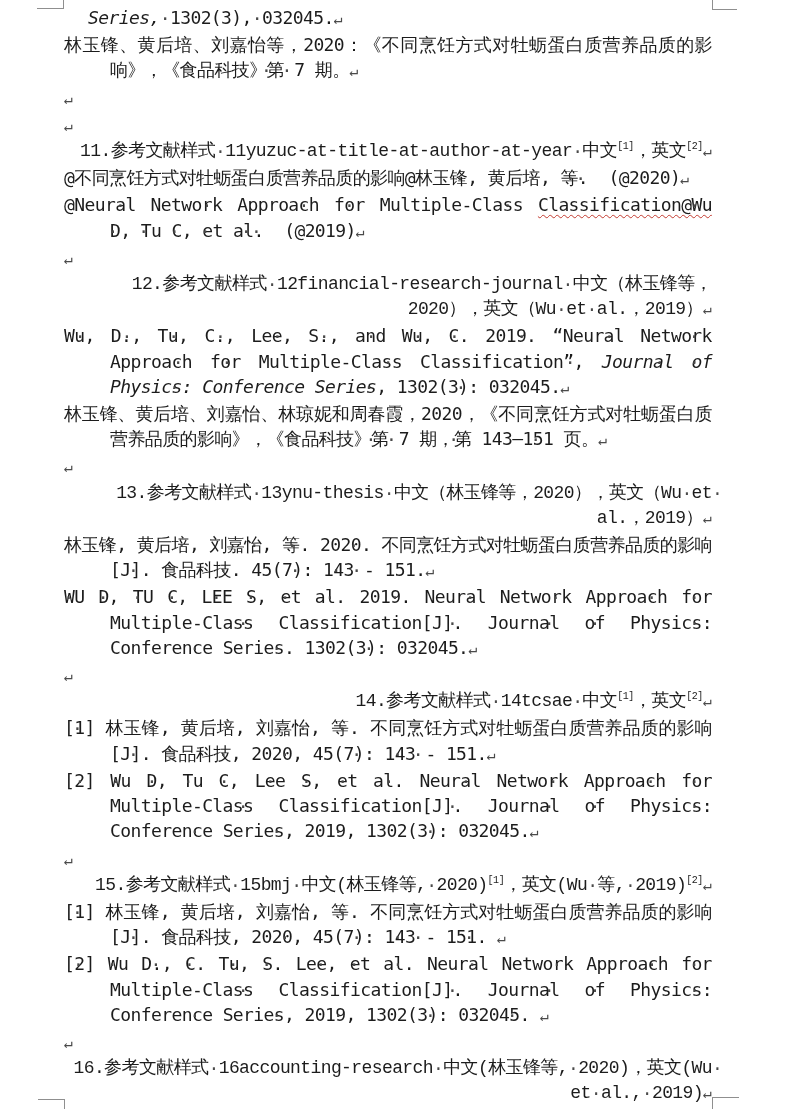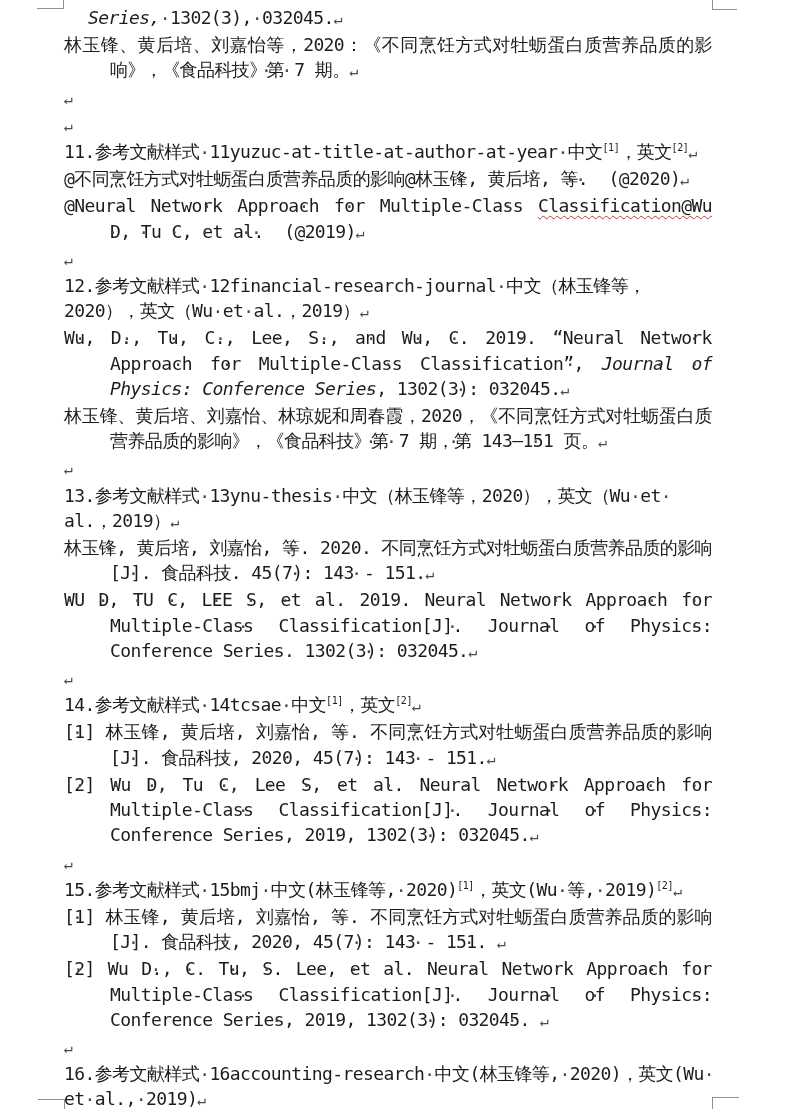--- a/index.html
+++ b/index.html
@@ -12,21 +12,21 @@
   #page{
     position:relative;width:800px;height:1109px;background:#ffffff;
   }
   #doc-body{
     position:absolute;left:64px;top:5px;width:648px;
     font-size:18px;line-height:25.2px;letter-spacing:-0.6px;
     white-space:pre-wrap;word-break:break-word;
   }
   .para{min-height:25.2px;}
   .ref{text-align:justify;}
-  .heading{text-align:left;}
+  .heading{text-align:right;font-family:Liberation Mono, monospace;}
   .run{white-space:pre-wrap;}
   .i{font-style:italic;}
   .sup{font-size:10px;vertical-align:super;line-height:0;letter-spacing:-0.4px;}
   .sq{
     text-decoration:underline;
     text-decoration-style:wavy;
     text-decoration-color:var(--squiggly,#c23a2f);
     text-decoration-thickness:1px;
     text-underline-offset:3px;
   }

